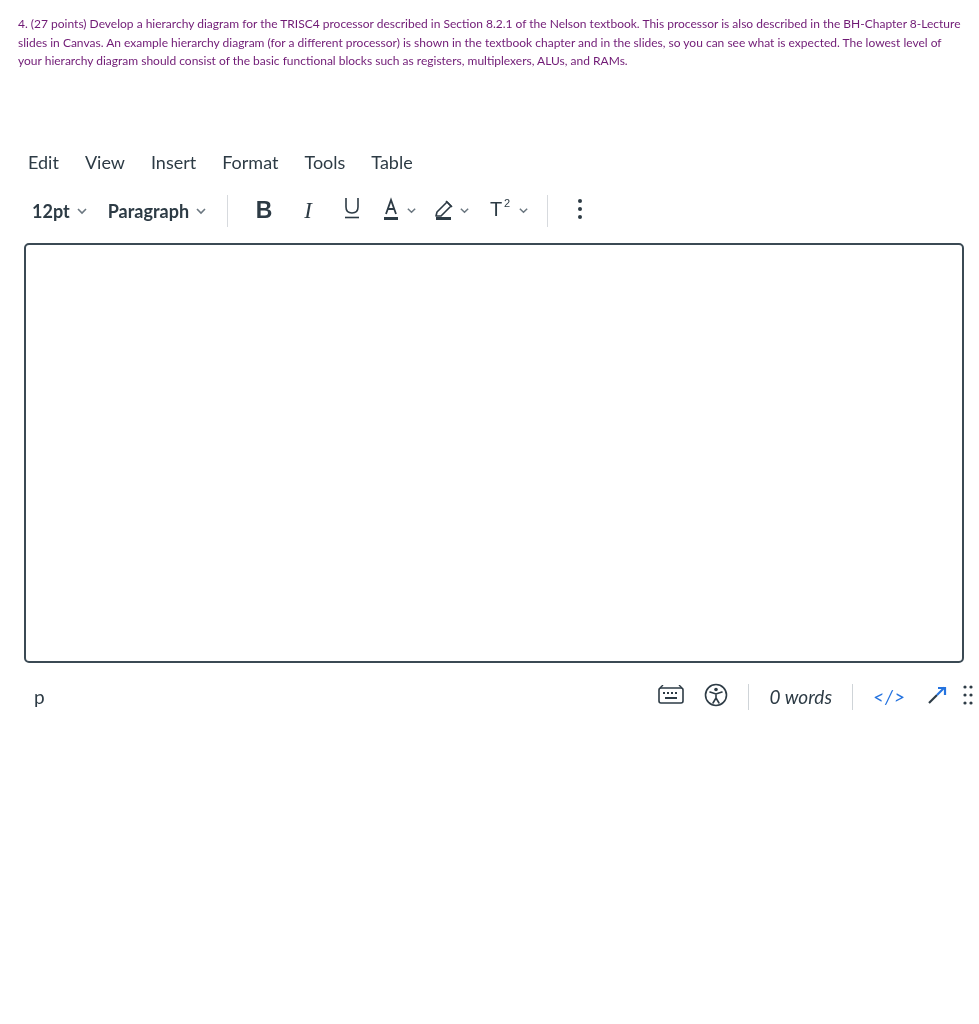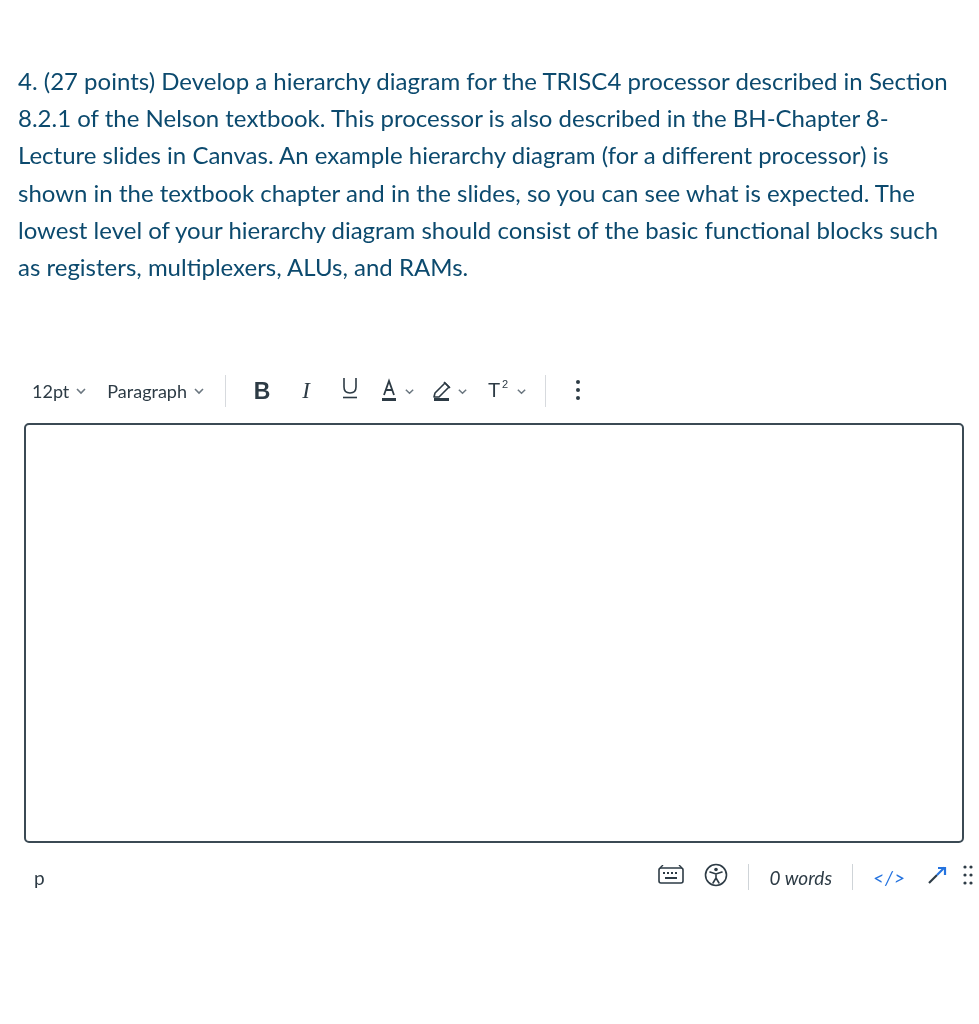--- a/index.html
+++ b/index.html
@@ -8,25 +8,24 @@
       padding: 0;
     }
     body {
       font-family: "Lato", "Helvetica Neue", Arial, sans-serif;
       background: #fff;
       color: #2d3b45;
       width: 979px;
       padding: 15px 18px;
     }
     .question-text {
-      font-size: 24px;
+      font-size: 12px;
       line-height: 1.55;
-      color: #0c4a6e;
+      color: #701a75;
       margin-bottom: 80px;
-      margin-top: 47px;
     }
     .editor-wrap {
       padding-left: 10px;
     }
     .menubar {
       display: flex;
       gap: 26px;
       font-size: 18px;
       color: #2d3b45;
       margin-bottom: 12px;
@@ -41,20 +40,21 @@
       margin-bottom: 6px;
     }
     .toolbar-item {
       display: flex;
       align-items: center;
       justify-content: center;
       font-size: 18px;
       color: #2d3b45;
       cursor: pointer;
       padding: 4px 6px;
+      font-weight: bold;
     }
     .font-size-sel {
       padding-left: 4px;
       padding-right: 8px;
     }
     .para-sel {
       padding-left: 12px;
       text-align: right;
     }
     .chev-down {
@@ -137,20 +137,28 @@
       letter-spacing: 1px;
     }
   </style>
 </head>
 <body>
 
 <div class="question-text">4. (27 points) Develop a hierarchy diagram for the TRISC4 processor described in Section 8.2.1 of the Nelson textbook.  This processor is also described in the BH-Chapter 8-Lecture slides in Canvas.  An example hierarchy diagram (for a different processor) is shown in the textbook chapter and in the slides, so you can see what is expected.  The lowest level of your hierarchy diagram should consist of the basic functional blocks such as registers, multiplexers, ALUs, and RAMs.</div>
 
 <div class="editor-wrap">
 
+  <div class="menubar">
+    <span>Edit</span>
+    <span>View</span>
+    <span>Insert</span>
+    <span>Format</span>
+    <span>Tools</span>
+    <span>Table</span>
+  </div>
 
   <div class="toolbar">
     <div class="toolbar-item font-size-sel">
       <span>12pt</span>
       <span class="chev-down">
         <svg width="12" height="12" viewBox="0 0 12 12">
             <path d="M2 4 L6 8 L10 4" fill="none" stroke="#6b7780" stroke-width="1.6"></path>
           </svg>
       </span>
     </div>

